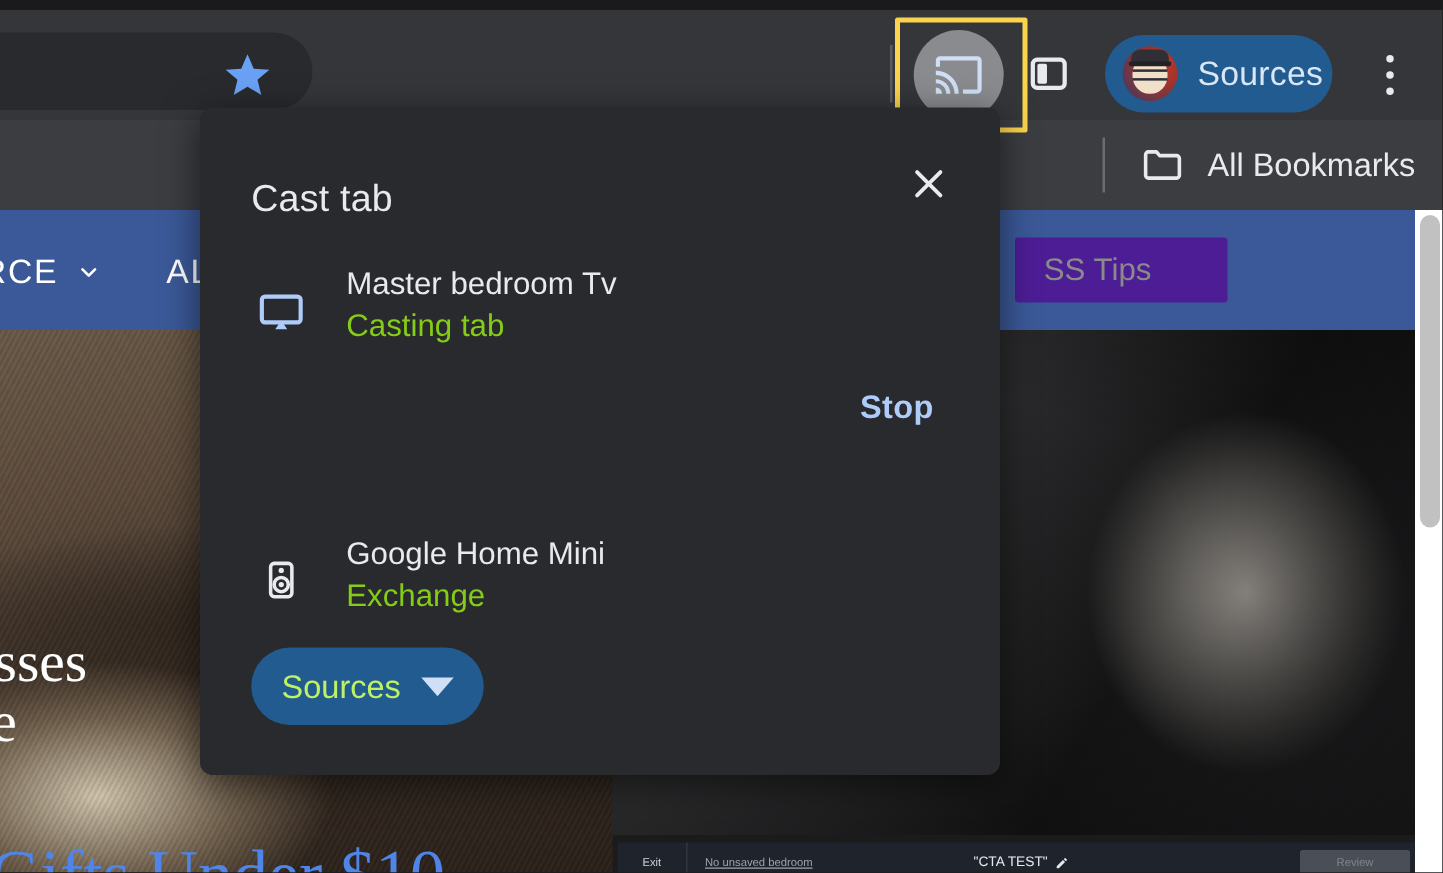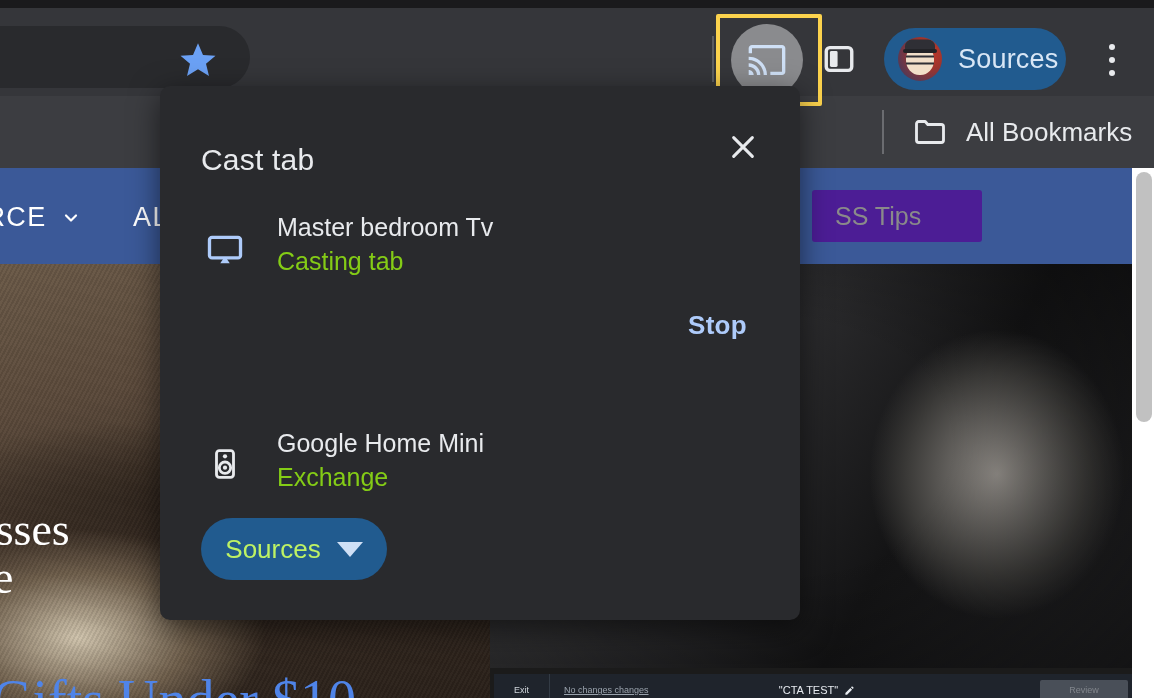--- a/index.html
+++ b/index.html
@@ -310,21 +310,21 @@
 Exchange</div>
 
     <div class="hero-right">
       <div class="vig"></div>
     </div>
     <div class="hero-right-title">rpes of Bosses
 s to Handle</div>
 
     <div class="editor-bar">
       <div class="eb-exit">Exit</div>
-      <div class="eb-status">No changes changes</div>
+      <div class="eb-status">No unsaved bedroom</div>
       <div class="eb-title">
         <span>"CTA TEST"</span>
         <svg viewBox="0 0 24 24" width="11" height="11">
           <path d="M3 17.3V21h3.7L17.6 10.1l-3.7-3.7L3 17.3zM20.7 7c.4-.4.4-1 0-1.4l-2.3-2.3c-.4-.4-1-.4-1.4 0l-1.8 1.8 3.7 3.7L20.7 7z" fill="#e6eaef"></path>
         </svg>
       </div>
       <div class="eb-btn">Review</div>
     </div>
   </div>
 

